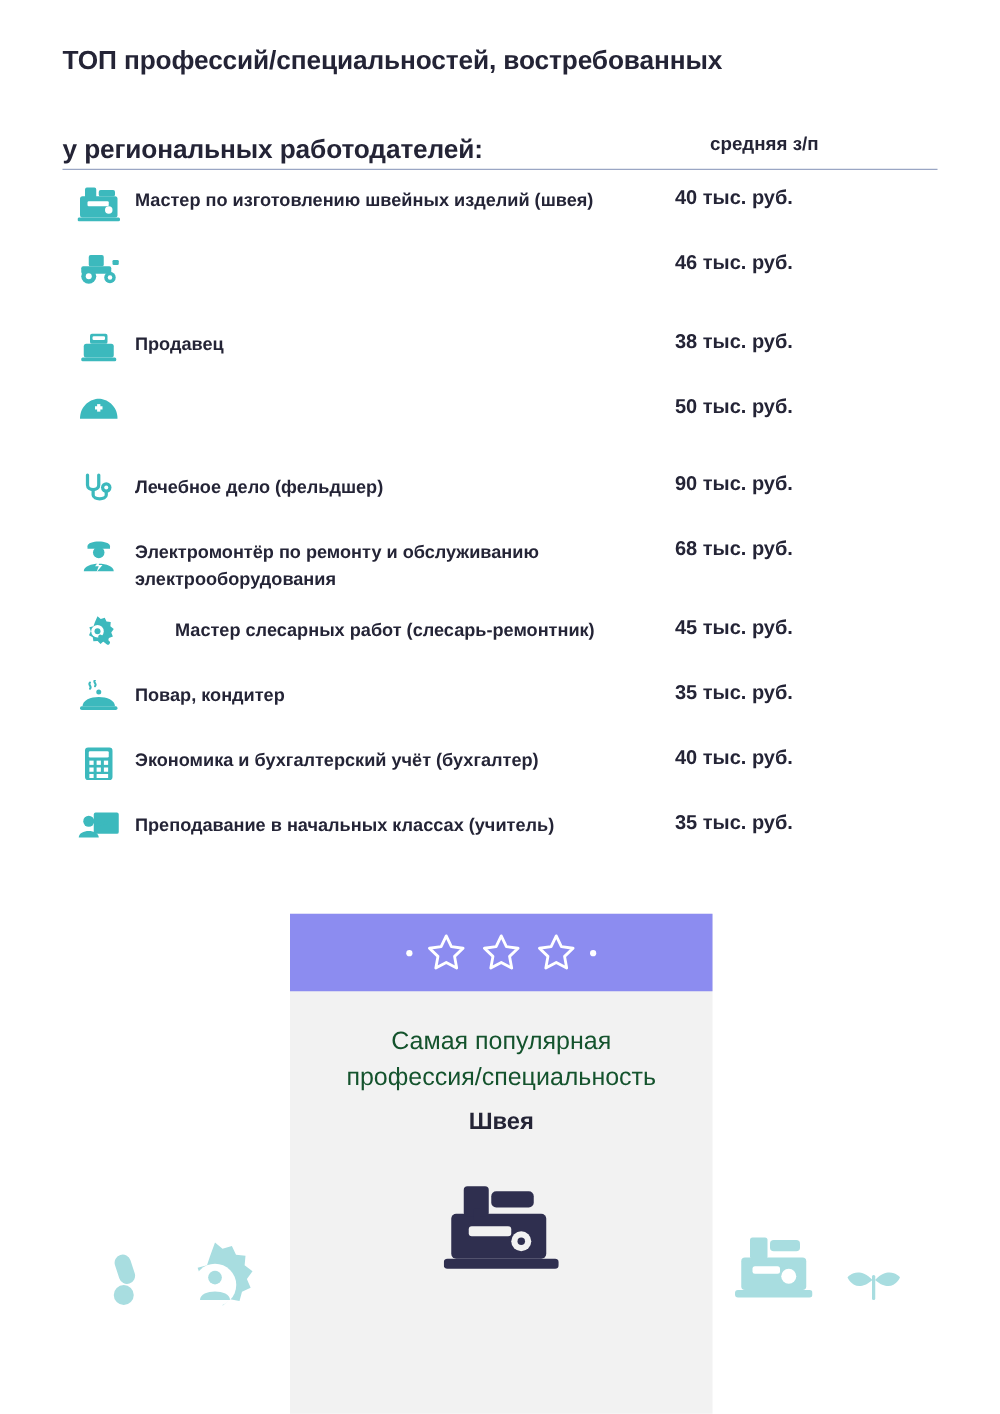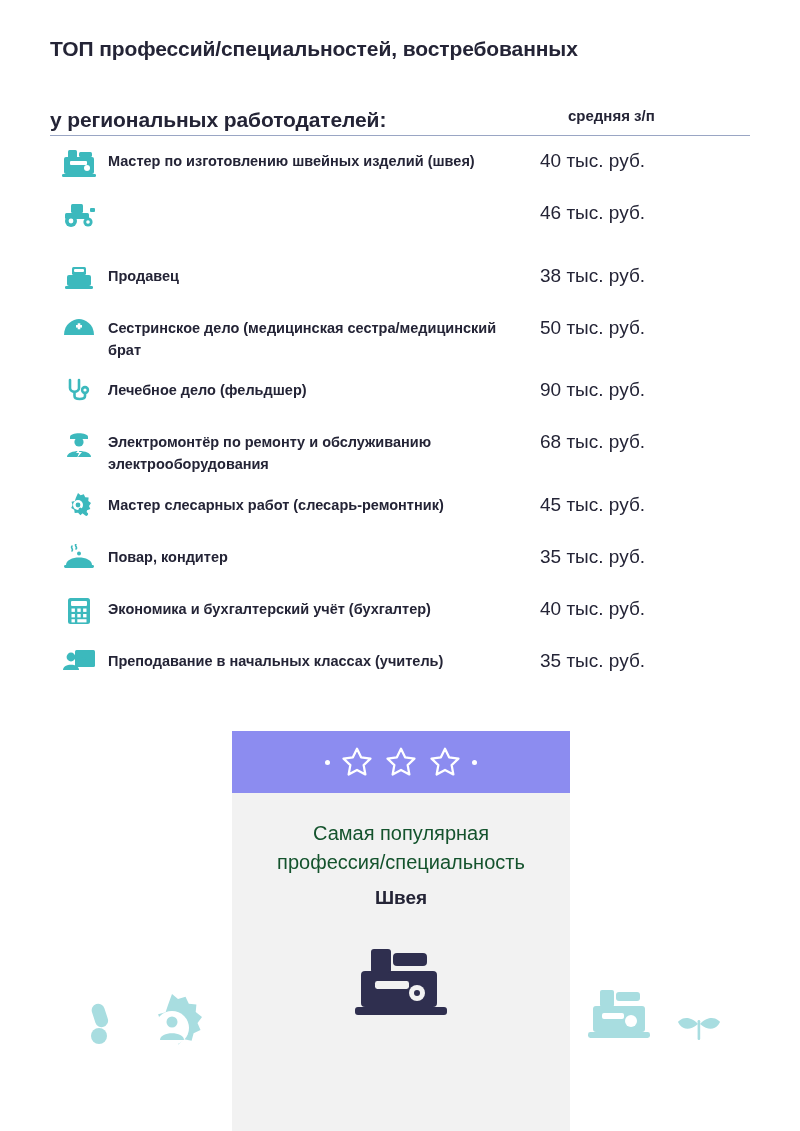--- a/index.html
+++ b/index.html
@@ -79,32 +79,32 @@
     font-weight: bold;
     line-height: 1.55;
     color: #242436;
     padding-top: 4px;
     max-width: 420px;
   }
   .row .salary {
     position: absolute;
     left: 490px;
     top: 4px;
-    font-size: 19px;
-    font-weight: normal;
+    font-size: 16px;
+    font-weight: bold;
     color: #242436;
     white-space: nowrap;
   }
   .row.r1 { height: 52px; }
   .row.r2 { height: 63px; }
   .row.r3 { height: 52px; }
   .row.r4 { height: 62px; }
   .row.r5 { height: 52px; }
   .row.r6 { height: 63px; }
-  .row.r7 { height: 52px; }
+  .row.r7 { height: 52px; gap: 32px; }
   .row.r8 { height: 52px; }
   .row.r9 { height: 52px; }
   .row.r10 { height: 52px; }
 
   
   .card {
     position: absolute;
     left: 232px;
     top: 731px;
     width: 338px;
@@ -215,21 +215,20 @@
     </div>
 
     <div class="row r4">
       <div class="icon">
         <svg width="36" height="26" viewBox="0 0 36 26" aria-hidden="true">
           <path d="M3 20 C3 9, 12 4, 18 4 C24 4, 33 9, 33 20 Z" fill="#3cb9bd"></path>
           <rect x="15" y="10" width="6" height="2.6" fill="#ffffff"></rect>
           <rect x="16.7" y="8.3" width="2.6" height="6" fill="#ffffff"></rect>
         </svg>
       </div>
-      <div class="label">Сестринское дело (медицинская сестра/медицинский брат</div>
       <div class="salary">50 тыс. руб.</div>
     </div>
 
     <div class="row r5">
       <div class="icon">
         <svg width="30" height="28" viewBox="0 0 30 28" aria-hidden="true">
           <path d="M6 3 L6 11 C6 16, 15 16, 15 11 L15 3" stroke="#3cb9bd" stroke-width="2.6" fill="none" stroke-linecap="round"></path>
           <path d="M10.5 16 L10.5 19 C10.5 23, 21 23, 21 19 L21 16" stroke="#3cb9bd" stroke-width="2.6" fill="none" stroke-linecap="round"></path>
           <circle cx="21" cy="13" r="4.2" fill="#3cb9bd"></circle>
           <circle cx="21" cy="13" r="1.6" fill="#ffffff"></circle>

